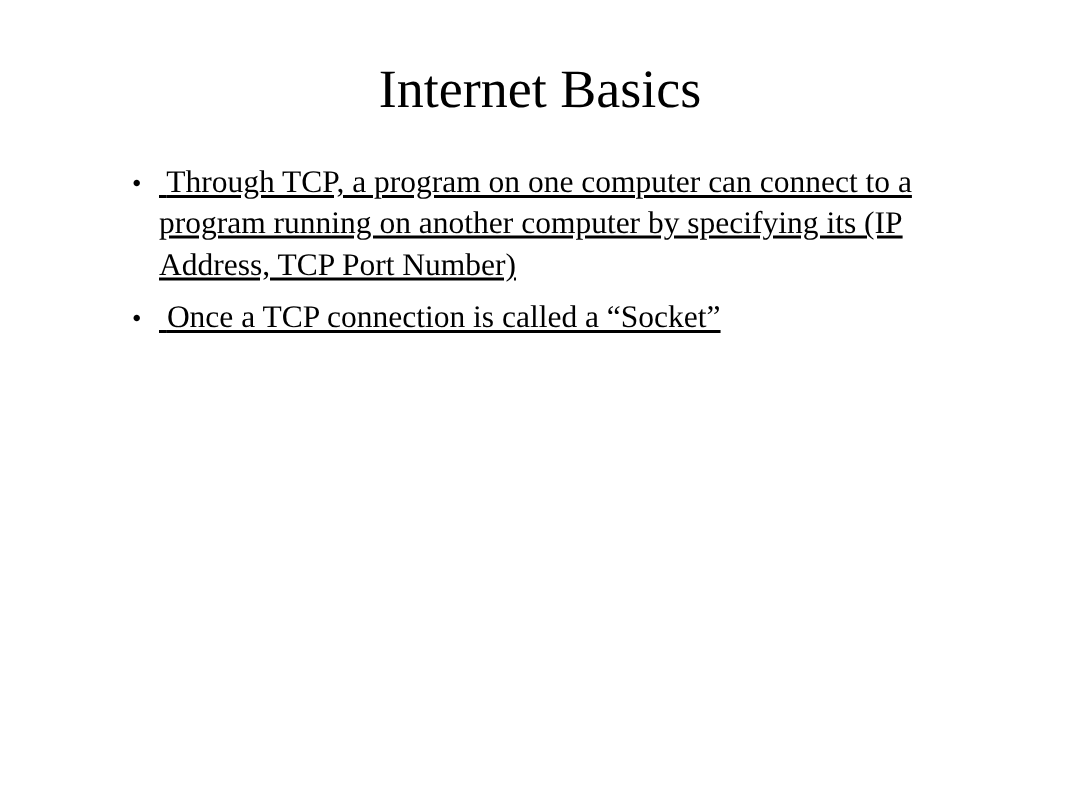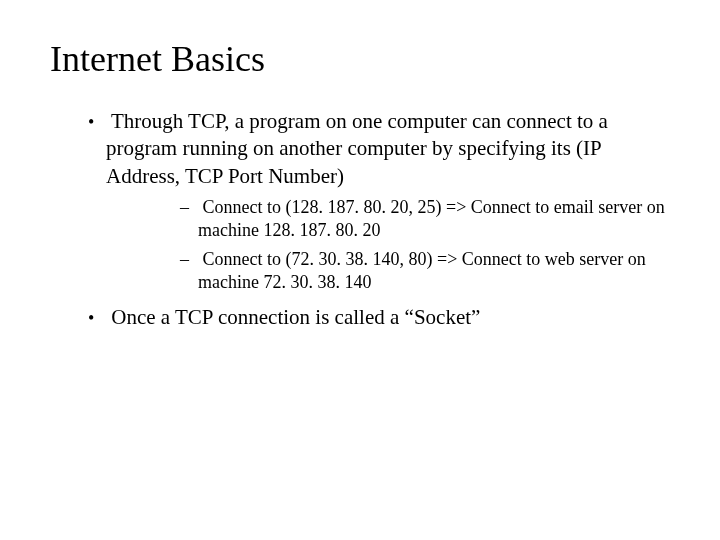--- a/index.html
+++ b/index.html
@@ -5,29 +5,30 @@
     * { margin: 0; padding: 0; box-sizing: border-box; }
     body {
       width: 720px;
       height: 540px;
       background: #ffffff;
       font-family: "Times New Roman", Times, serif;
       color: #000000;
       padding: 30px 50px 30px 50px;
     }
     .title {
-      text-align: left;
+      text-align: center;
       font-size: 36px;
       font-weight: normal;
       margin-bottom: 28px;
       margin-top: 8px;
     }
     ul.outer {
       list-style: none;
       padding-left: 0;
+      text-decoration: underline;
     }
     ul.outer > li {
       font-size: 21px;
       line-height: 1.3;
       margin-bottom: 8px;
       padding-left: 56px;
       text-indent: -18px;
     }
     ul.outer > li::before {
       content: "\2022";
@@ -58,25 +59,17 @@
     .li-text { text-indent: 0; display: inline; }
   </style>
 </head>
 <body>
 
 <h1 class="title">Internet Basics</h1>
 
 <ul class="outer">
   <li>
     <span class="li-text">Through TCP, a program on one computer can connect to a program running on another computer by specifying its (IP Address, TCP Port Number)</span>
-    <ul class="inner">
-      <li>
-        <span class="li-text">Connect to (128. 187. 80. 20, 25)  =&gt; Connect to email server on machine 128. 187. 80. 20</span>
-      </li>
-      <li>
-        <span class="li-text">Connect to (72. 30. 38. 140, 80) =&gt; Connect to web server on machine 72. 30. 38. 140</span>
-      </li>
-    </ul>
   </li>
   <li>
     <span class="li-text">Once a TCP connection is called a “Socket”</span>
   </li>
 </ul>
 
 </body></html>

